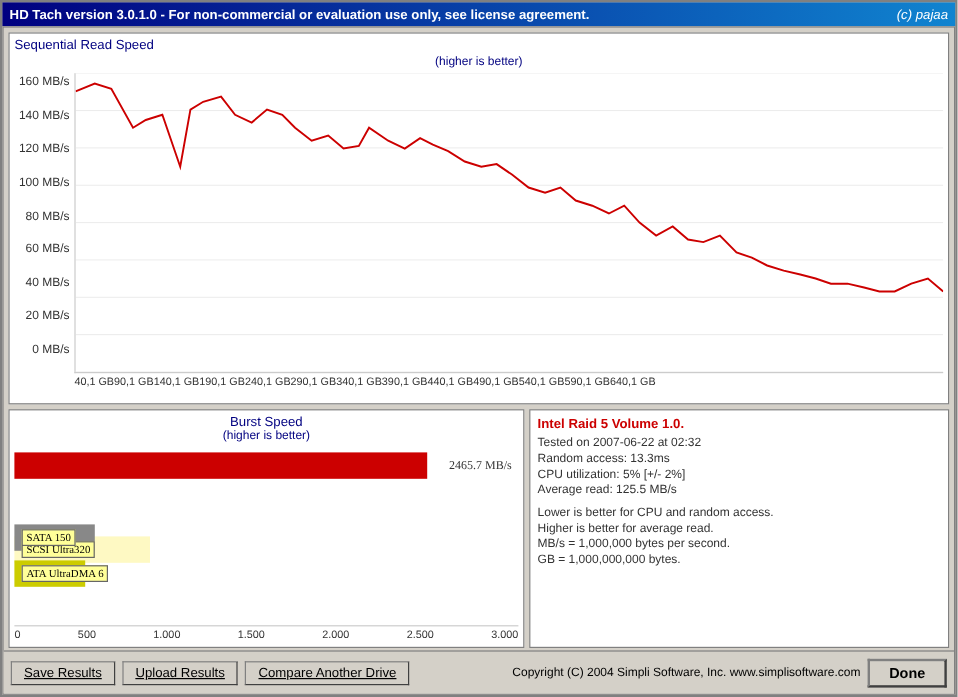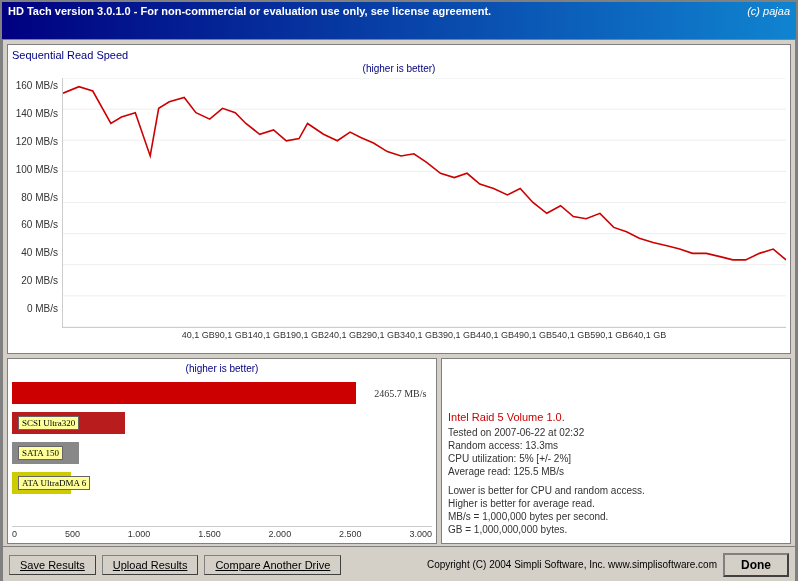--- a/index.html
+++ b/index.html
@@ -18,22 +18,22 @@
       display: flex;
       flex-direction: column;
     }
     .title-bar {
       background: linear-gradient(to right, #000080, #1084d0);
       color: white;
       font-size: 11px;
       padding: 3px 6px;
       display: flex;
       justify-content: space-between;
-      align-items: flex-start;
-      height: 37px;
+      align-items: flex-end;
+      height: 20px;
       flex-shrink: 0;
     }
     .title-bar-left { font-weight: bold; }
     .title-bar-right { font-style: italic; }
     .main-content {
       flex: 1;
       background: #d4d0c8;
       display: flex;
       flex-direction: column;
       border: 1px solid #808080;
@@ -74,21 +74,21 @@
       padding-top: 2px;
     }
     .chart-area {
       flex: 1;
       position: relative;
       border-left: 1px solid #ccc;
       border-bottom: 1px solid #ccc;
     }
     .x-axis-labels {
       display: flex;
-      justify-content: center;
+      justify-content: flex-start;
       padding-left: 50px;
       font-size: 9px;
       color: #333;
       margin-top: 2px;
     }
     .bottom-section {
       display: flex;
       flex: 1;
       margin: 2px 4px 2px 4px;
       gap: 4px;
@@ -160,24 +160,23 @@
       padding-top: 2px;
     }
     .info-panel {
       background: white;
       border: 1px solid #808080;
       flex: 1;
       padding: 6px;
       font-size: 11px;
     }
     .info-panel .drive-title {
-      font-weight: normal;
+      font-weight: bold;
       color: #cc0000;
       margin-bottom: 4px;
-      margin-top: 46px;
     }
     .info-panel p {
       margin-bottom: 2px;
       font-size: 10px;
       color: #333;
     }
     .info-panel .note {
       margin-top: 8px;
       font-size: 10px;
       color: #333;
@@ -284,33 +283,34 @@
           <span>490,1 GB</span>
           <span>540,1 GB</span>
           <span>590,1 GB</span>
           <span>640,1 GB</span>
         </div>
     </div>
 
     <div class="bottom-section">
 
       <div class="burst-chart-area">
+        <div class="burst-title">Burst Speed</div>
         <div class="burst-subtitle">(higher is better)</div>
         <div class="bar-chart-container">
 
         <div class="bar-row">
               <div class="bar-track">
                 <div class="bar-fill" style="width: 82%; background-color: rgb(204, 0, 0);">
                   <span class="bar-value">2465.7 MB/s</span>
                 </div>
               </div>
             </div>
             <div class="bar-row">
               <div class="bar-track">
-                <div class="bar-fill" style="width: 27%; background-color: #b91c1c;">
+                <div class="bar-fill" style="width: 27%; background-color: #fef9c3; margin-top: 40px;">
                   <span class="bar-label">SCSI Ultra320</span>
                 </div>
               </div>
             </div>
             <div class="bar-row">
               <div class="bar-track">
                 <div class="bar-fill" style="width: 16%; background-color: rgb(136, 136, 136);">
                   <span class="bar-label">SATA 150</span>
                 </div>
               </div>

